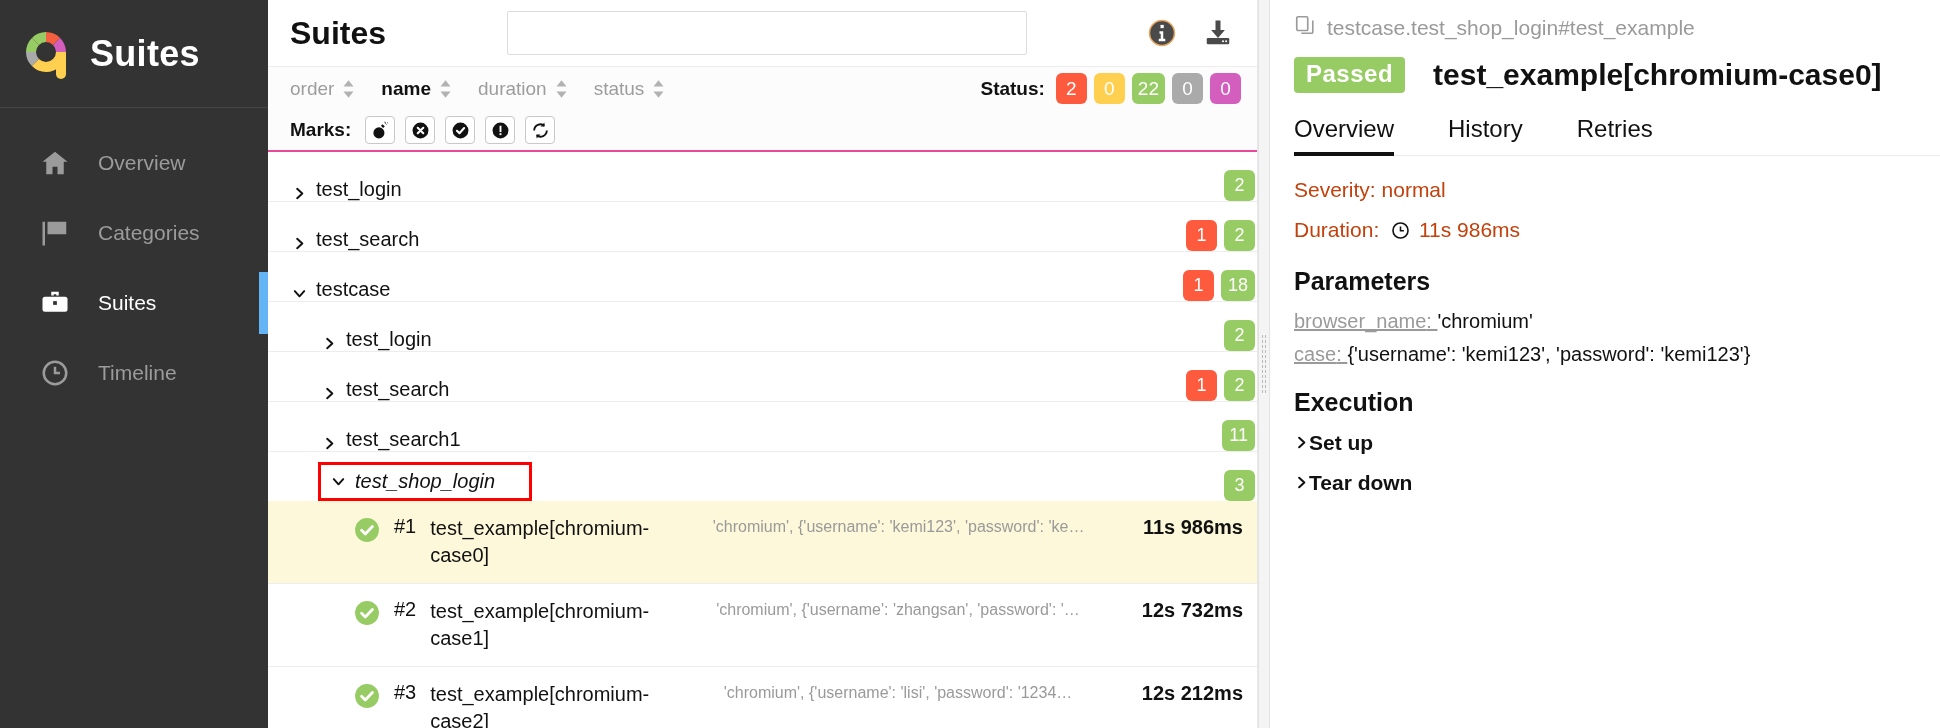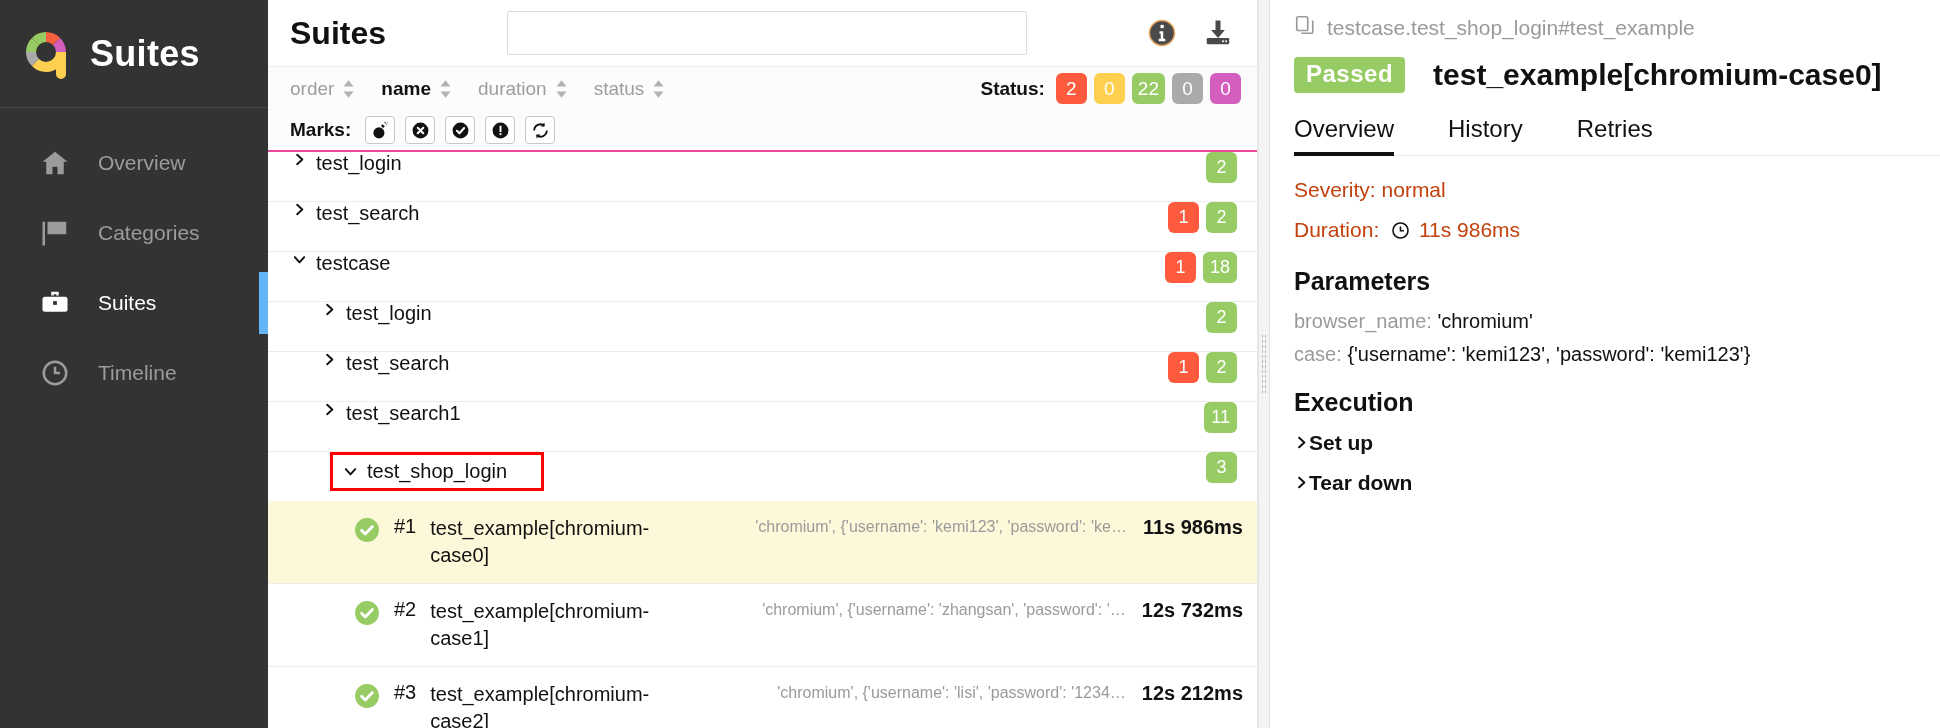--- a/index.html
+++ b/index.html
@@ -93,57 +93,57 @@
     justify-content: center; cursor: pointer;
   }
 
   .tree { flex: 1 1 auto; overflow: hidden; }
   .row {
     display: flex; align-items: flex-start;
     border-bottom: 1px solid #ededed; min-height: 49px;
     padding: 0; cursor: pointer; background: #fff;
   }
   .row-inner {
-    display: flex; align-items: flex-start; width: 100%;
-    min-height: 49px; padding-right: 20px;
+    display: flex; align-items: flex-end; width: 100%;
+    min-height: 49px; padding-right: 2px;
   }
   .chev {
     width: 18px; flex: 0 0 18px; font-size: 19px; color: #111;
     display: inline-flex; justify-content: center; align-items: center;
   }
   .chev svg { display:block; }
   .node-name { font-size: 20px; color: #111; margin-left: 8px; }
   .count-badges { margin-left: auto; display: flex; gap: 7px; align-items: center; }
   .cbadge {
     min-width: 31px; height: 31px; border-radius: 6px; color: #fff;
     display: inline-flex; align-items: center; justify-content: center;
     font-size: 18px; padding: 0 7px;
   }
   .lvl1 { padding-left: 22px; }
   .lvl2 { padding-left: 52px; }
 
   .row-highlight-box {
     border: 3px solid #ff0000; display: inline-flex; align-items: center;
-    padding: 5px 34px 5px 8px; margin-left: 24px;
+    padding: 5px 34px 5px 8px; margin-left: 12px; font-style: italic;
   }
   .case-row {
     display: flex; align-items: flex-start; border-bottom: 1px solid #ededed;
     padding: 14px 14px 14px 86px; cursor: pointer; min-height: 72px;
   }
   .case-row.selected { background: #fcf8d9; }
   .case-check { width: 26px; height: 26px; flex: 0 0 26px; margin-top: 2px; }
   .case-num { font-size: 20px; color: #111; margin-left: 14px; flex: 0 0 auto; }
   .case-name {
     font-size: 20px; color: #111; margin-left: 14px;
     width: 230px; flex: 0 0 230px; line-height: 1.35;
   }
   .case-params {
     font-size: 16px; color: #9a9a9a; margin-left: 10px;
     flex: 1 1 auto; white-space: nowrap; overflow: hidden;
-    text-overflow: ellipsis; text-align: right; padding-top: 3px;
+    text-overflow: ellipsis; text-align: center; padding-top: 3px;
   }
   .case-dur {
     font-size: 20px; color: #111; font-weight: bold;
     margin-left: 16px; flex: 0 0 auto; padding-top: 1px; white-space: nowrap;
   }
 
   
   .splitter {
     width: 12px; flex: 0 0 12px; background: #f4f4f4;
     border-left: 1px solid #e3e3e3; border-right: 1px solid #e3e3e3;
@@ -183,21 +183,21 @@
     position: relative; margin-right: 26px;
   }
   .tab.active::after {
     content: ""; position: absolute; left: 0; right: 28px; bottom: -1px;
     height: 4px; background: #111;
   }
   .d-body { padding-top: 22px; }
   .d-line { font-size: 21px; color: #c2410c; margin-bottom: 16px; }
   .d-h2 { font-size: 25px; font-weight: bold; color: #111; margin: 22px 0 14px; }
   .p-row { font-size: 20px; color: #111; margin-bottom: 10px; }
-  .p-key { color: #9a9a9a; }
+  .p-key { color: #9a9a9a; text-decoration: underline; }
   .exec-item {
     display: flex; align-items: center; gap: 0;
     font-size: 21px; font-weight: bold; color: #111;
     margin-bottom: 16px; cursor: pointer;
   }
 </style>
 </head>
 <body>
 
 <div class="app">

